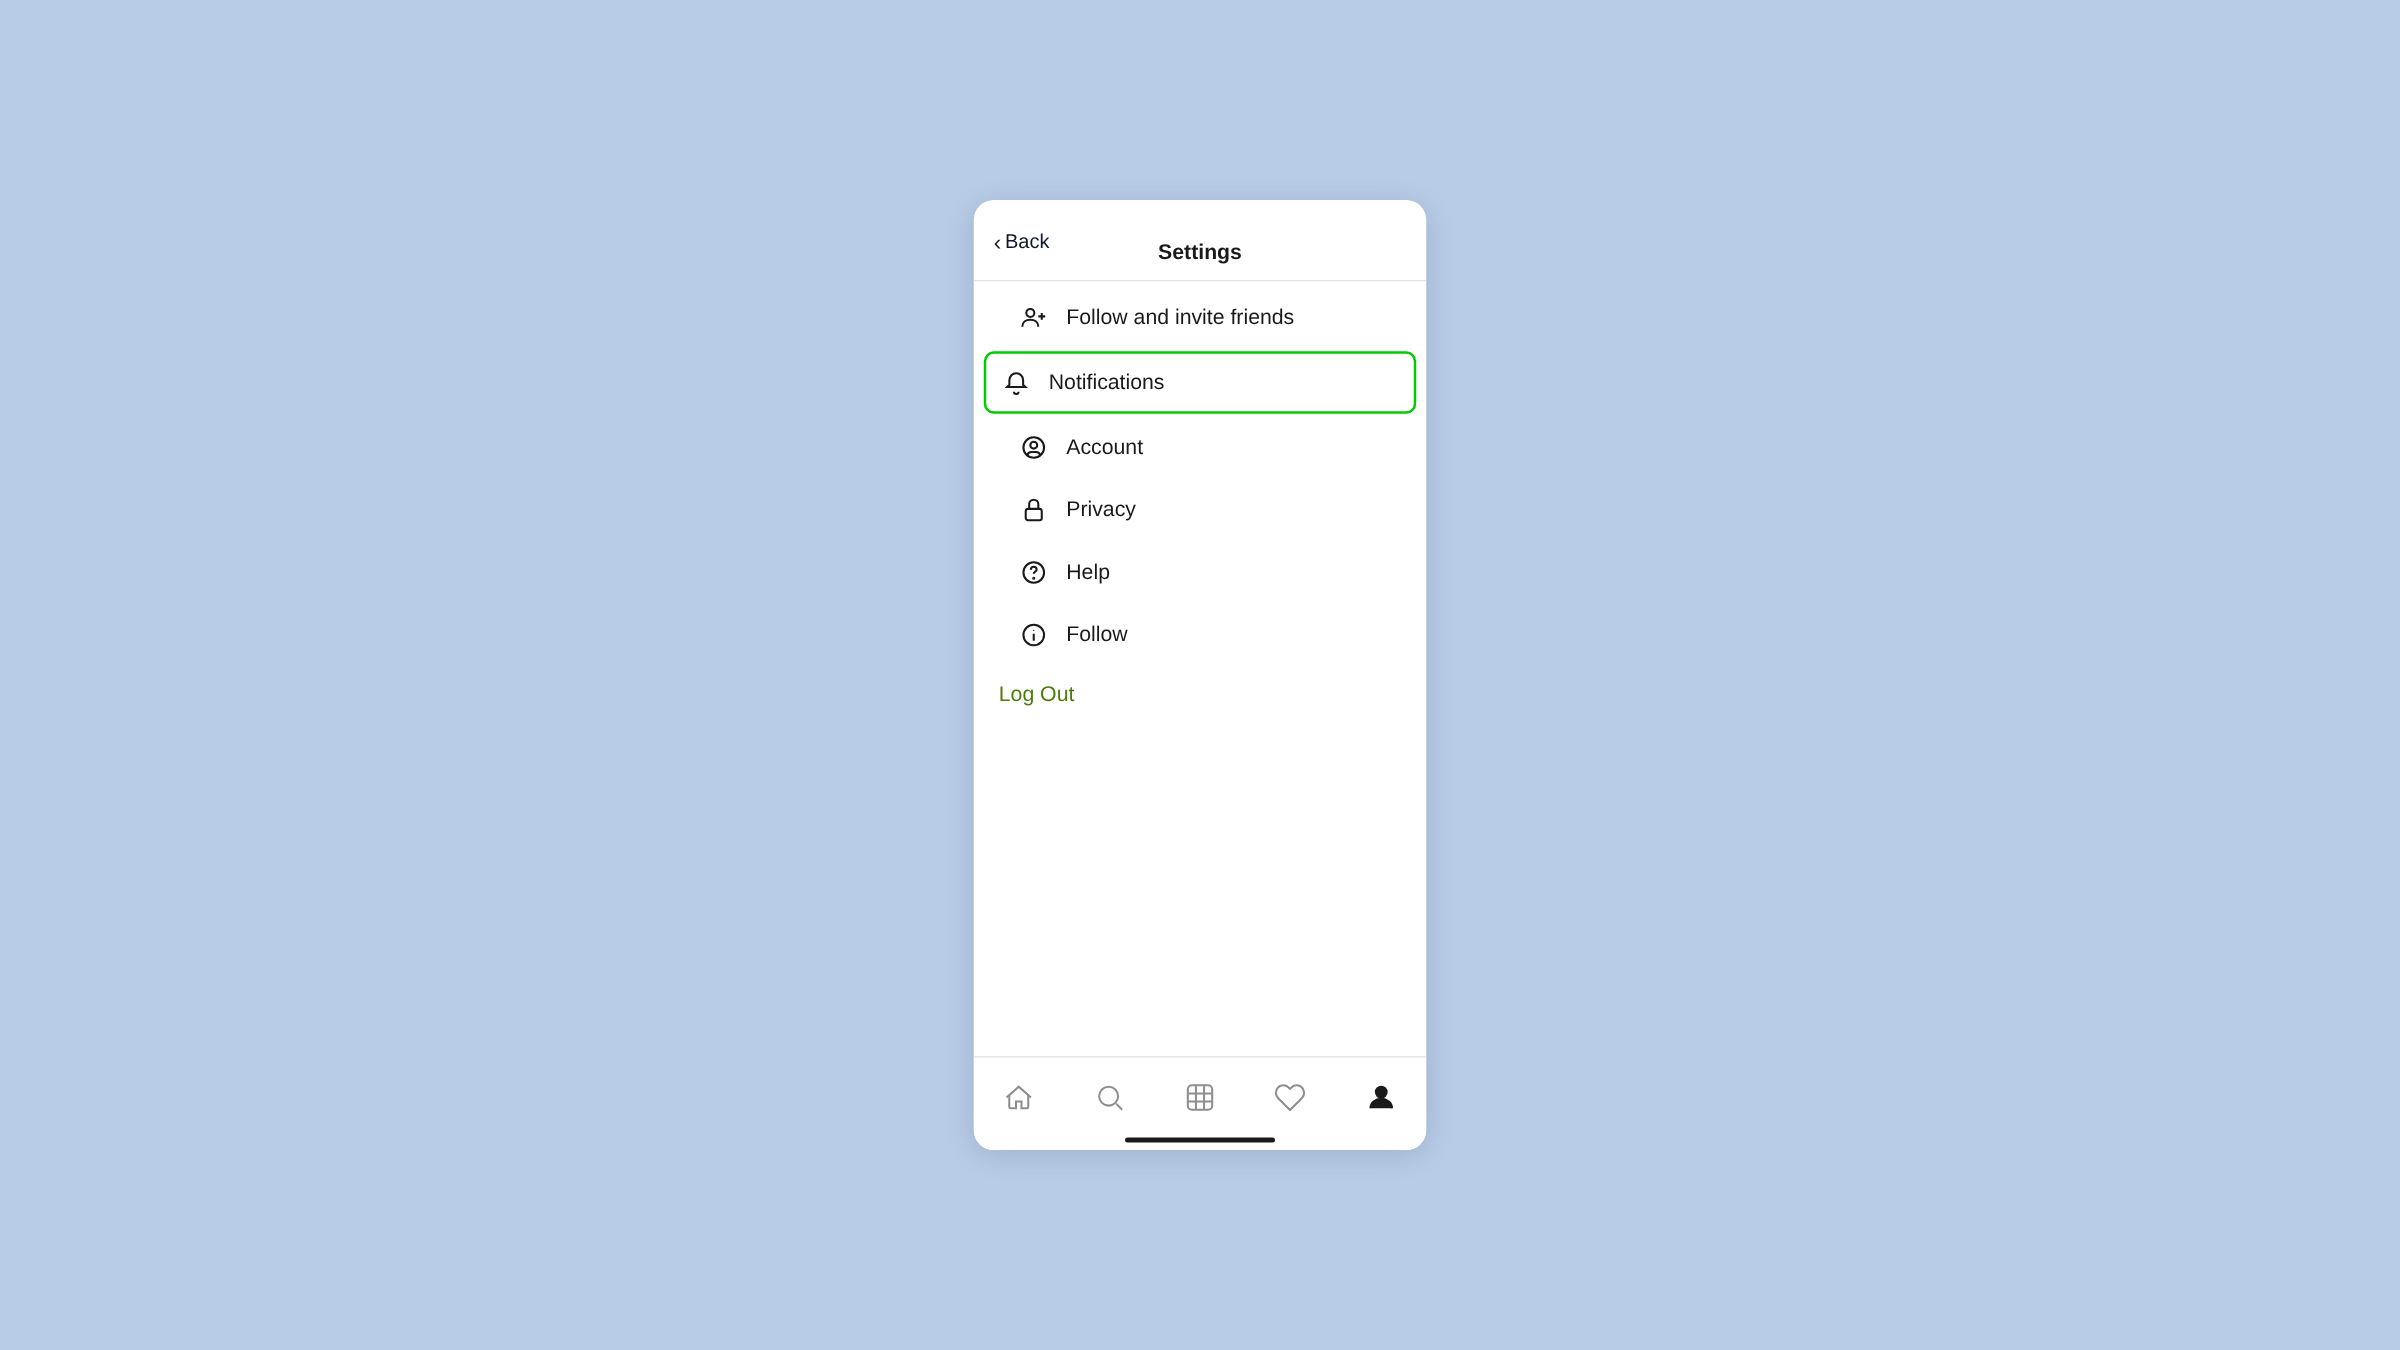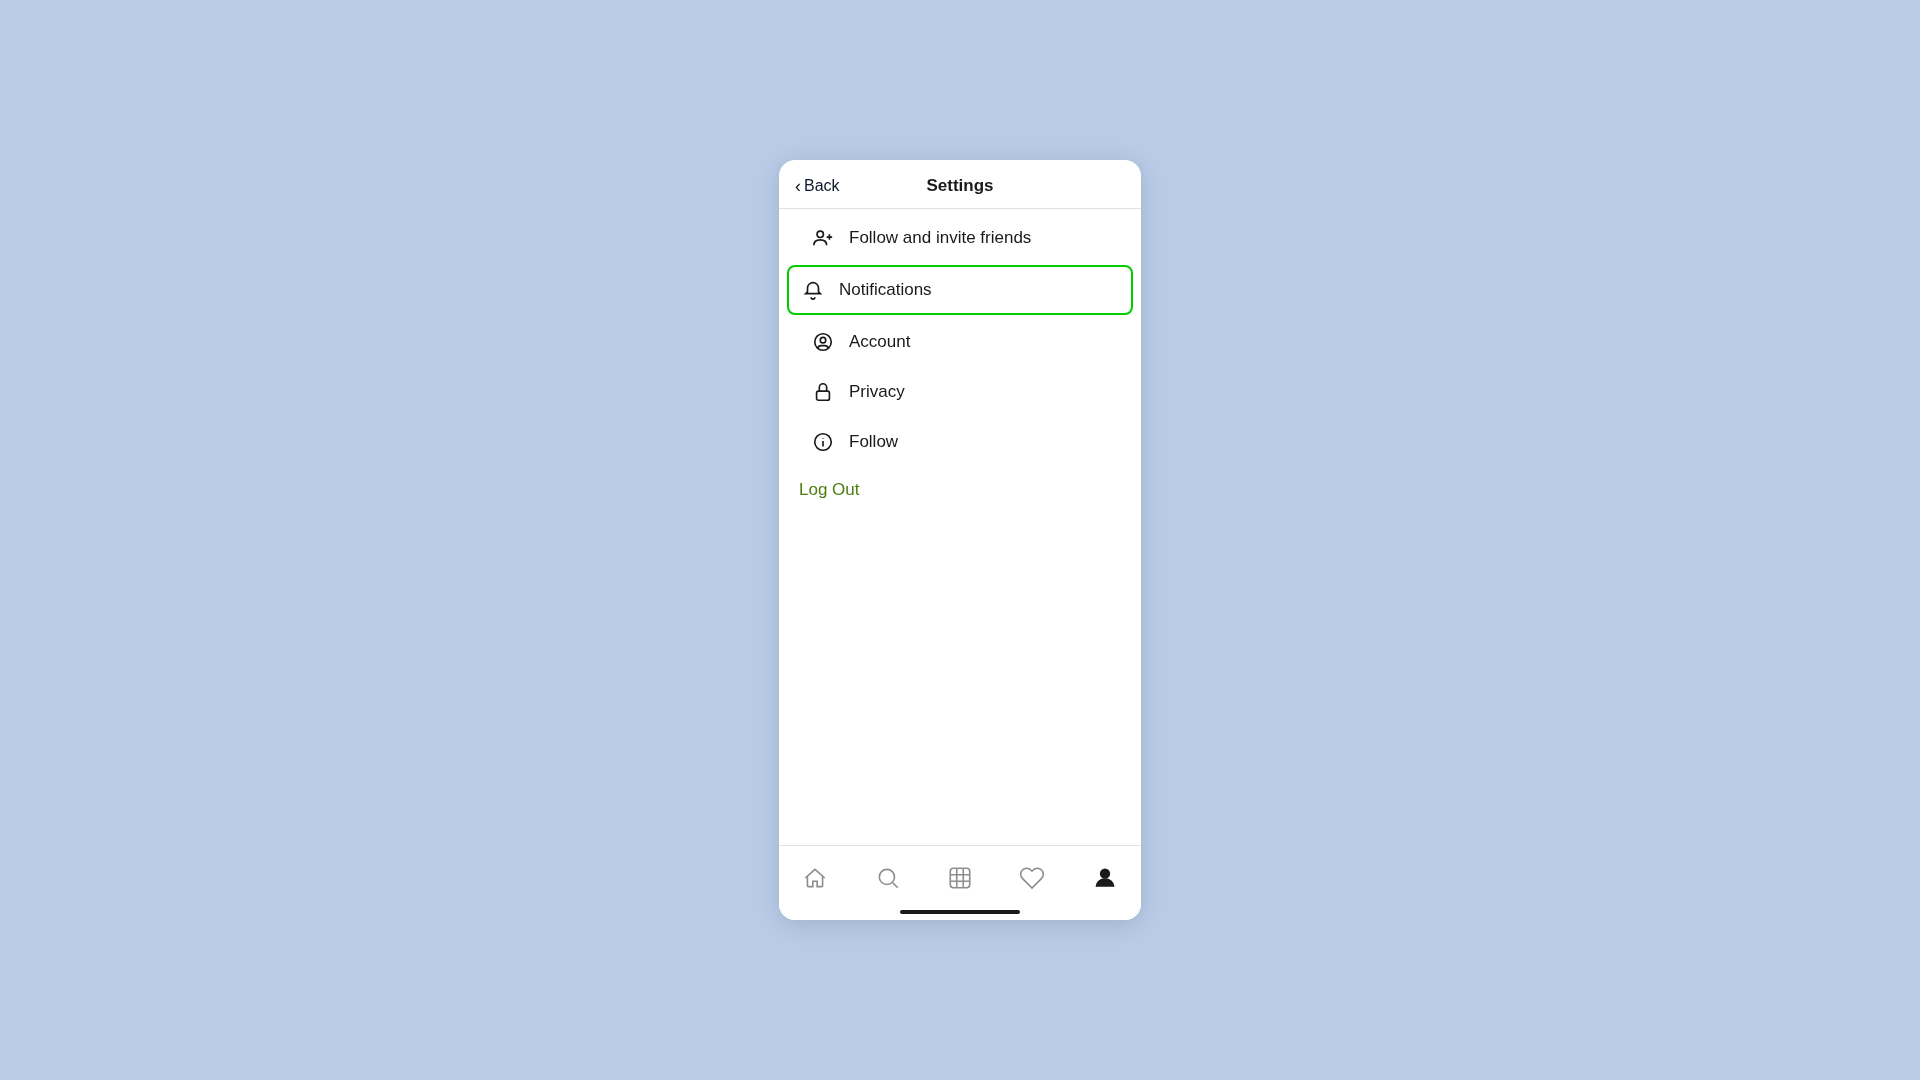--- a/index.html
+++ b/index.html
@@ -56,37 +56,37 @@
 
     .back-label {
       font-size: 16px;
       color: #0f172a;
     }
 
     .header-title {
       font-size: 17px;
       font-weight: 600;
       color: #1a1a1a;
+      margin-top: 16px;
     }
 
     
     .menu-list {
       flex: 1;
       padding: 4px 0;
       overflow-y: auto;
     }
 
     .menu-item {
       display: flex;
       align-items: center;
       gap: 14px;
-      padding: 13px 20px;
+      padding: 13px 36px;
       cursor: pointer;
       position: relative;
-      margin-left: 12px;
     }
 
     .menu-item.highlighted {
       border: 2.5px solid #00cc00;
       border-radius: 8px;
       margin: 2px 8px;
       padding: 11px 12px;
     }
 
     .menu-item-icon {
@@ -216,20 +216,30 @@
     <div class="menu-item">
       <span class="menu-item-icon">
         <svg viewBox="0 0 24 24" fill="none" stroke="#1a1a1a" stroke-width="1.8">
           <rect x="5" y="11" width="14" height="10" rx="2"></rect>
           <path d="M8 11V7a4 4 0 0 1 8 0v4"></path>
         </svg>
       </span>
       <span class="menu-item-label">Privacy</span>
     </div>
 
+    <div class="menu-item">
+      <span class="menu-item-icon">
+        <svg viewBox="0 0 24 24" fill="none" stroke="#1a1a1a" stroke-width="1.8">
+          <circle cx="12" cy="12" r="9"></circle>
+          <path d="M9.5 9.5a2.5 2.5 0 0 1 5 0c0 1.5-2.5 2-2.5 3.5"></path>
+          <circle cx="12" cy="17" r="0.5" fill="#1a1a1a"></circle>
+        </svg>
+      </span>
+      <span class="menu-item-label">Help</span>
+    </div>
 
     <div class="menu-item">
       <span class="menu-item-icon">
         <svg viewBox="0 0 24 24" fill="none" stroke="#1a1a1a" stroke-width="1.8">
           <circle cx="12" cy="12" r="9"></circle>
           <line x1="12" y1="11" x2="12" y2="17"></line>
           <circle cx="12" cy="8" r="0.6" fill="#1a1a1a" stroke="none"></circle>
         </svg>
       </span>
       <span class="menu-item-label">Follow</span>

